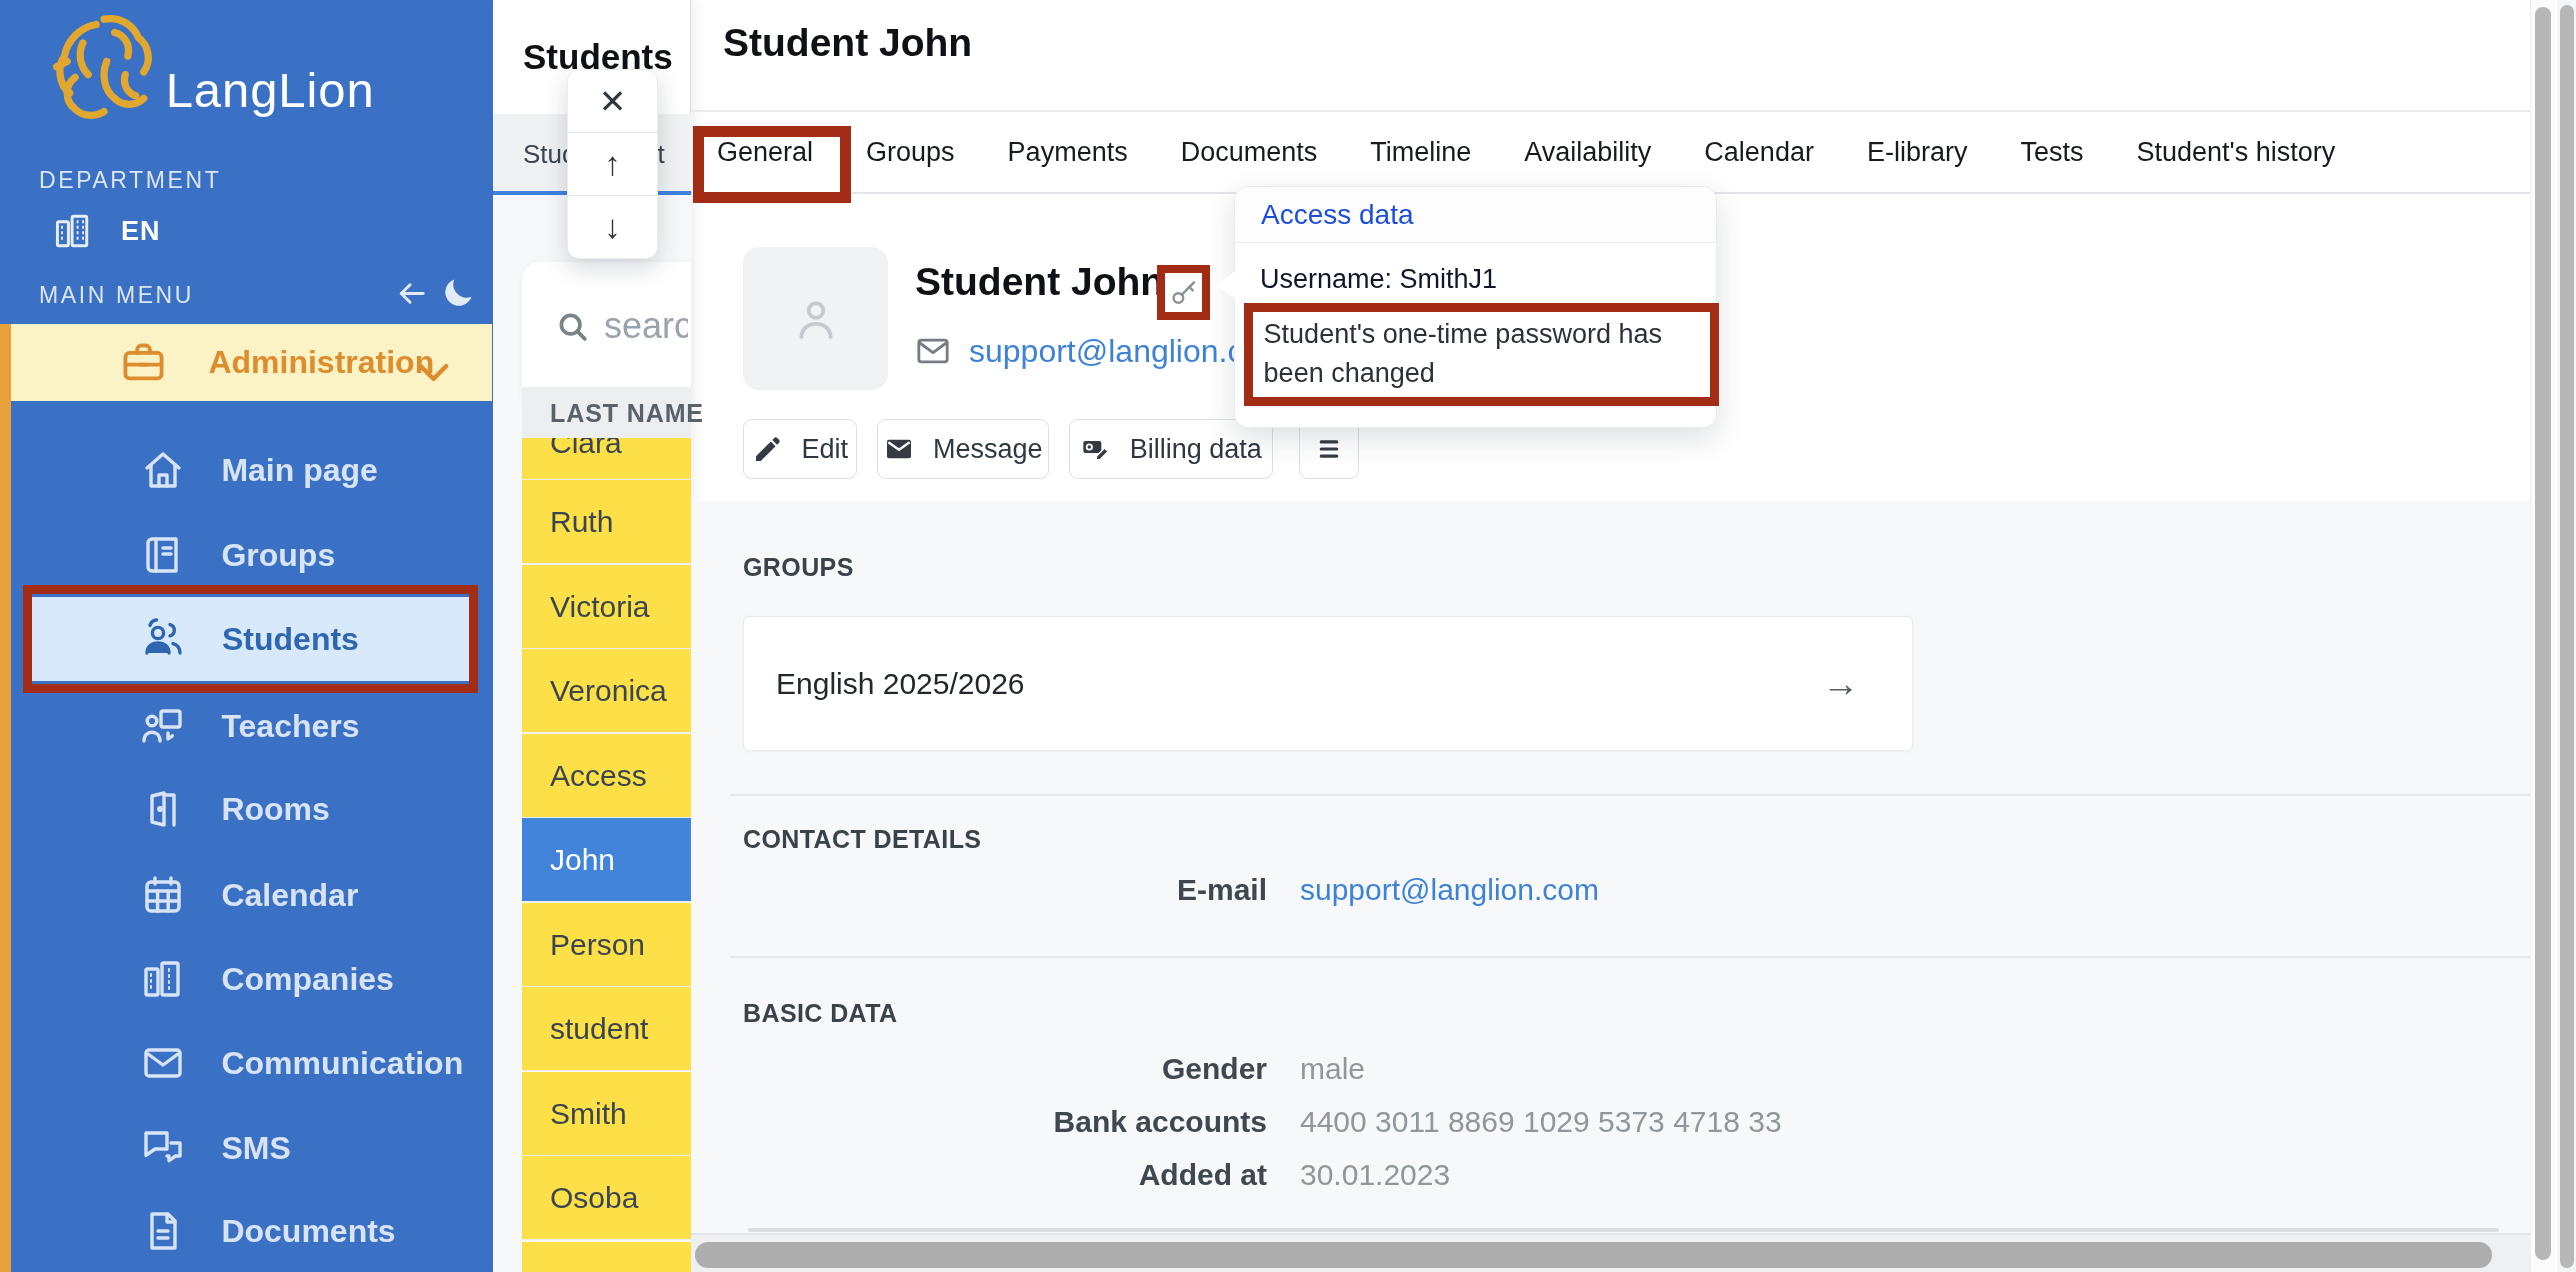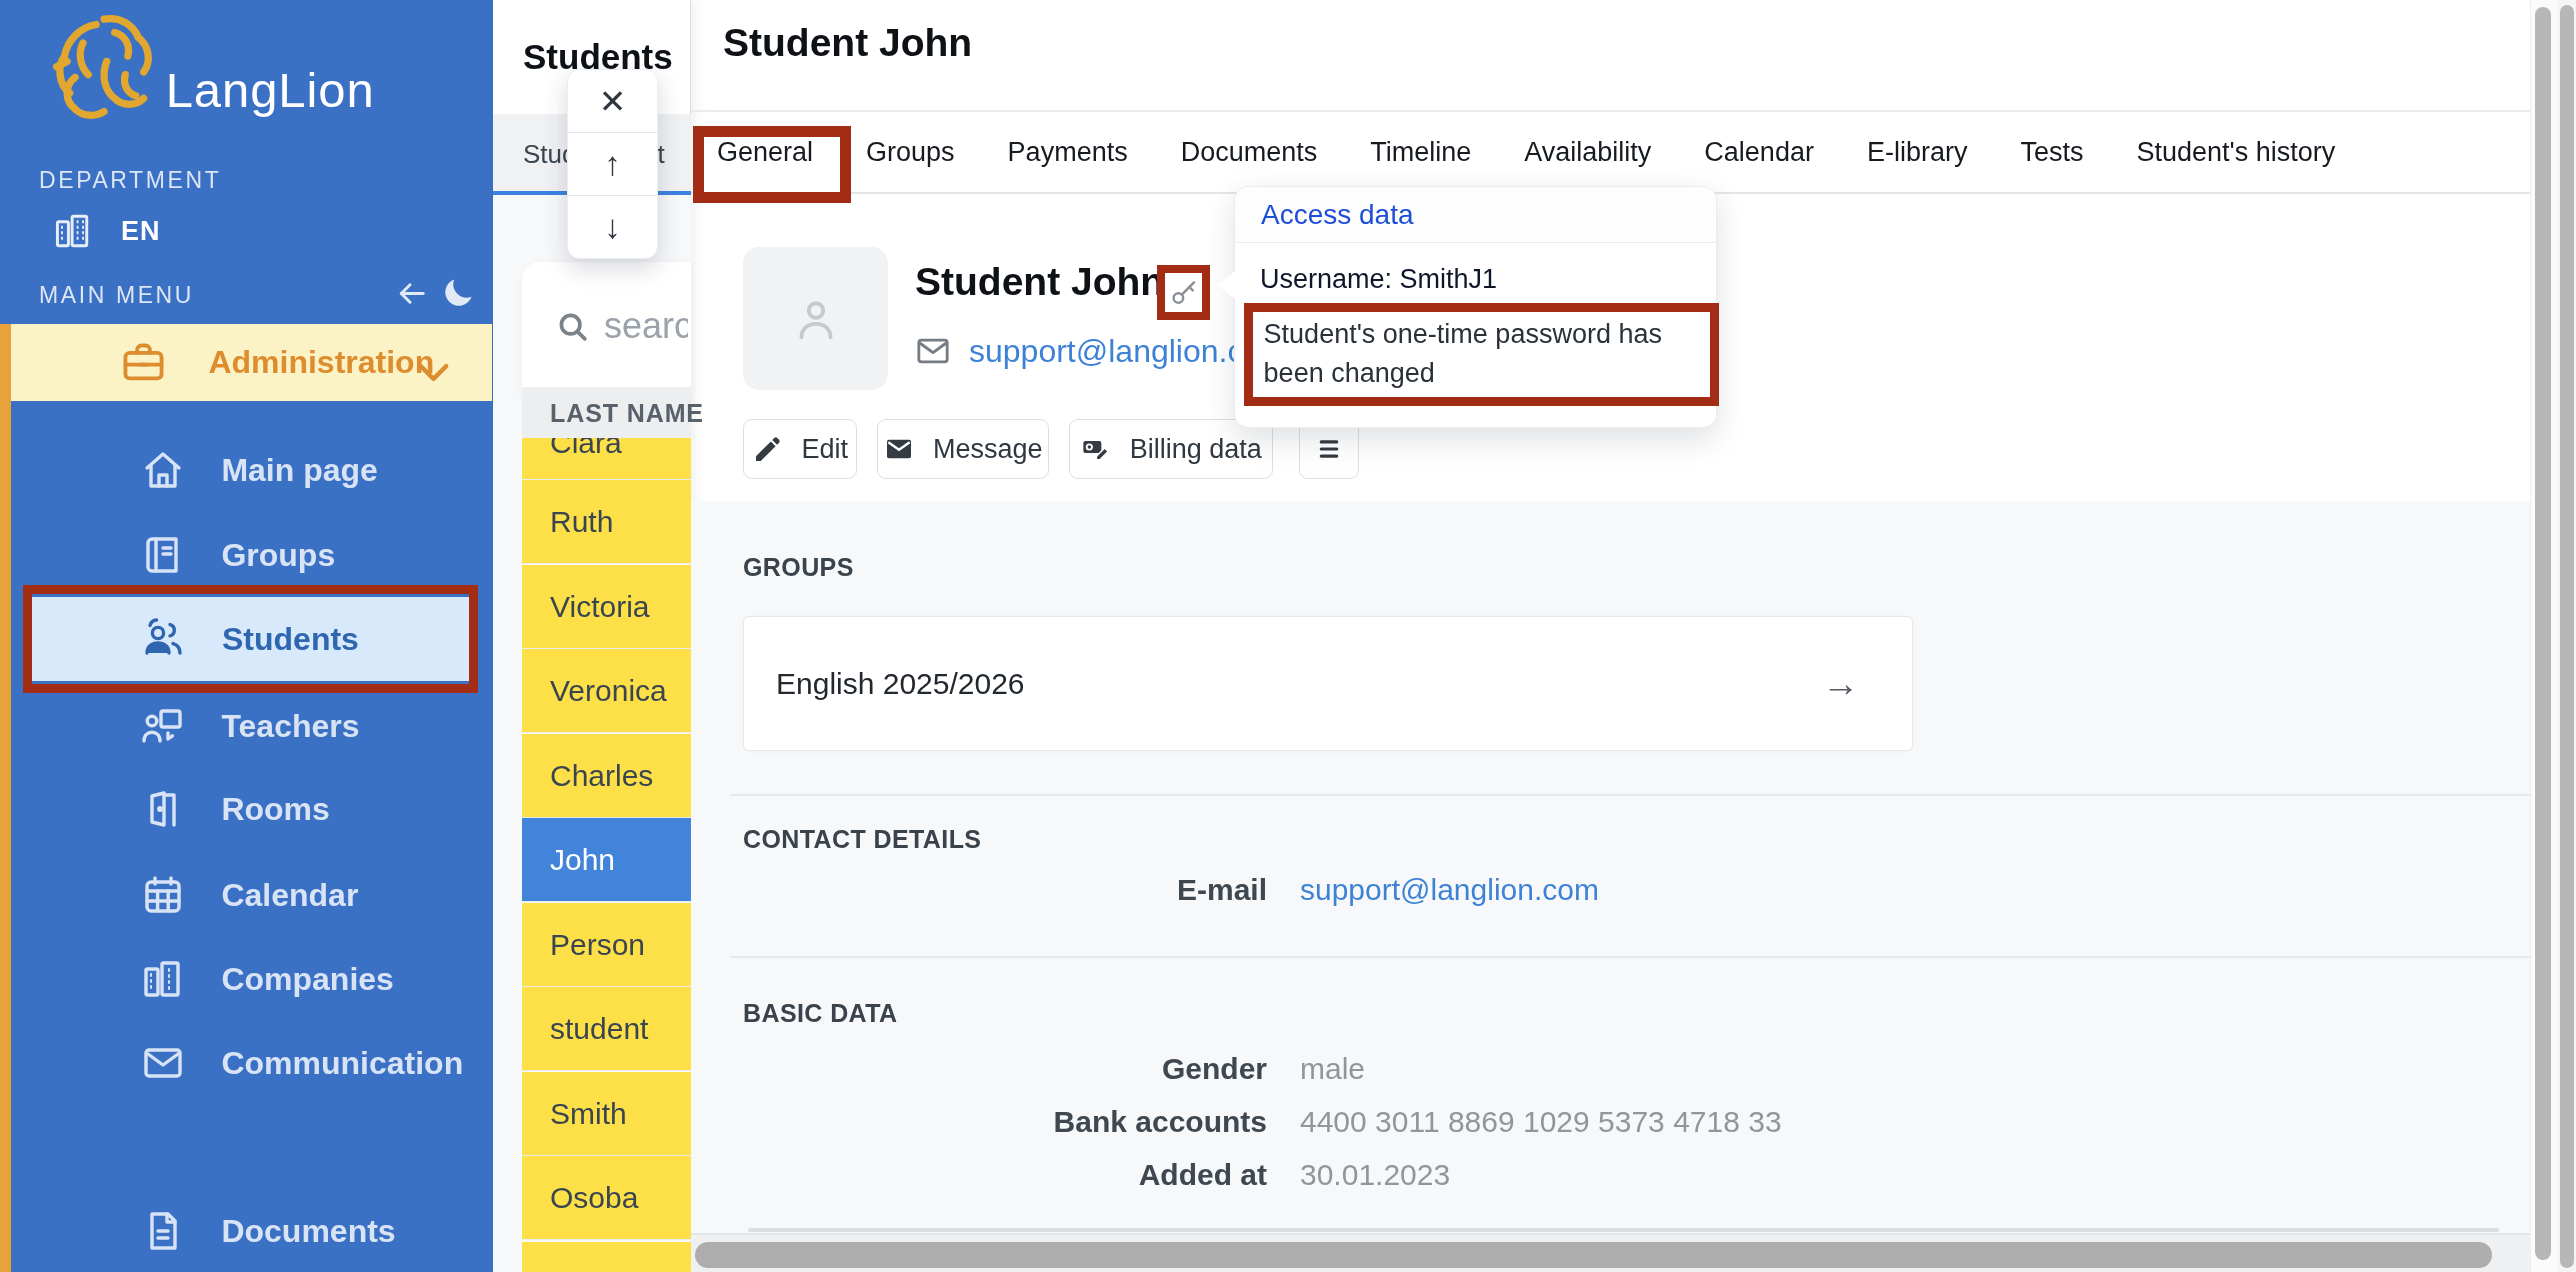--- a/index.html
+++ b/index.html
@@ -230,20 +230,29 @@
     </div>
     <div class="menu-item" style="top:1021px;">
       <span class="mi-icon">
         <svg viewBox="0 0 24 24" fill="none" stroke="currentColor" stroke-width="1.7" stroke-linecap="round" stroke-linejoin="round">
             <rect x="3.5" y="5.5" width="17" height="13" rx="1.5"></rect>
             <path d="M4.5 7.5 12 13l7.5-5.5"></path>
           </svg>
       </span>
       <span class="mi-label">Communication</span>
     </div>
+    <div class="menu-item" style="top:1106px;">
+      <span class="mi-icon">
+        <svg viewBox="0 0 24 24" fill="none" stroke="currentColor" stroke-width="1.7" stroke-linecap="round" stroke-linejoin="round">
+            <path d="M3.5 4.5h10.5v8H8l-4.5 3.2z"></path>
+            <path d="M16 9.5h4.5v6.5h-2.2l-3.3 2.3v-2.3H14"></path>
+          </svg>
+      </span>
+      <span class="mi-label">SMS</span>
+    </div>
     <div class="menu-item" style="top:1189px;">
       <span class="mi-icon">
         <svg viewBox="0 0 24 24" fill="none" stroke="currentColor" stroke-width="1.7" stroke-linecap="round" stroke-linejoin="round">
             <path d="M6.5 3.5h8l3.5 3.5v13.5h-11.5z"></path>
             <path d="M14 3.5V7.5h4"></path>
             <path d="M9.5 12h5M9.5 15.5h5"></path>
           </svg>
       </span>
       <span class="mi-label">Documents</span>
     </div>
@@ -275,21 +284,21 @@
   <div class="s-row" style="top:480px;">
       <span>Ruth</span>
     </div>
   <div class="s-row" style="top:565px;">
       <span>Victoria</span>
     </div>
   <div class="s-row" style="top:649px;">
       <span>Veronica</span>
     </div>
   <div class="s-row" style="top:734px;">
-      <span>Charles</span>
+      <span>Access</span>
     </div>
   <div class="s-row selected" style="top:818px;">
       <span>John</span>
     </div>
   <div class="s-row" style="top:903px;">
       <span>Person</span>
     </div>
   <div class="s-row" style="top:987px;">
       <span>student</span>
     </div>

